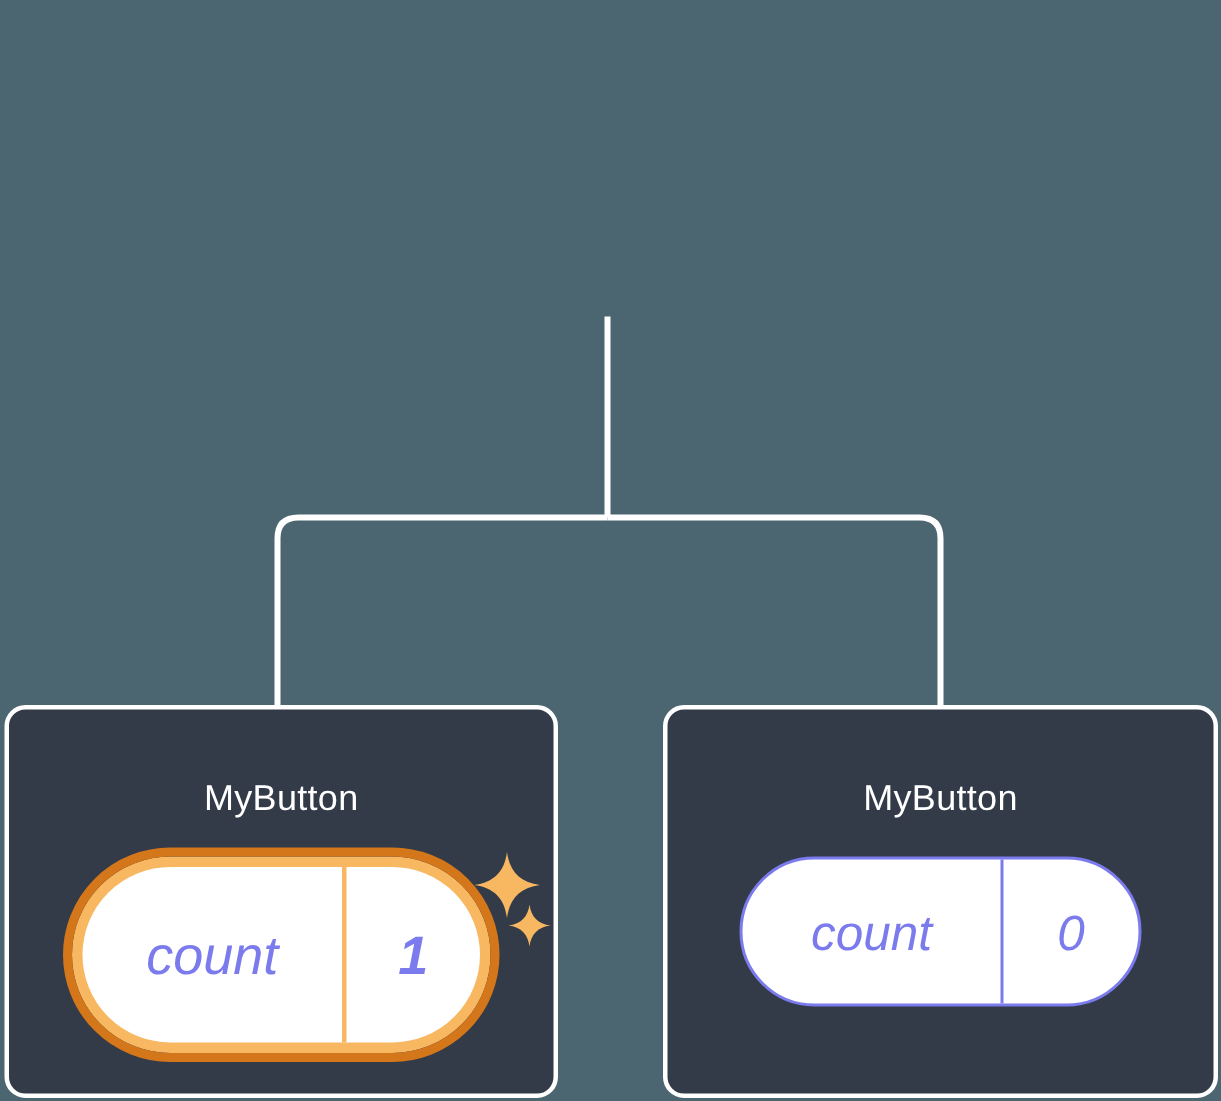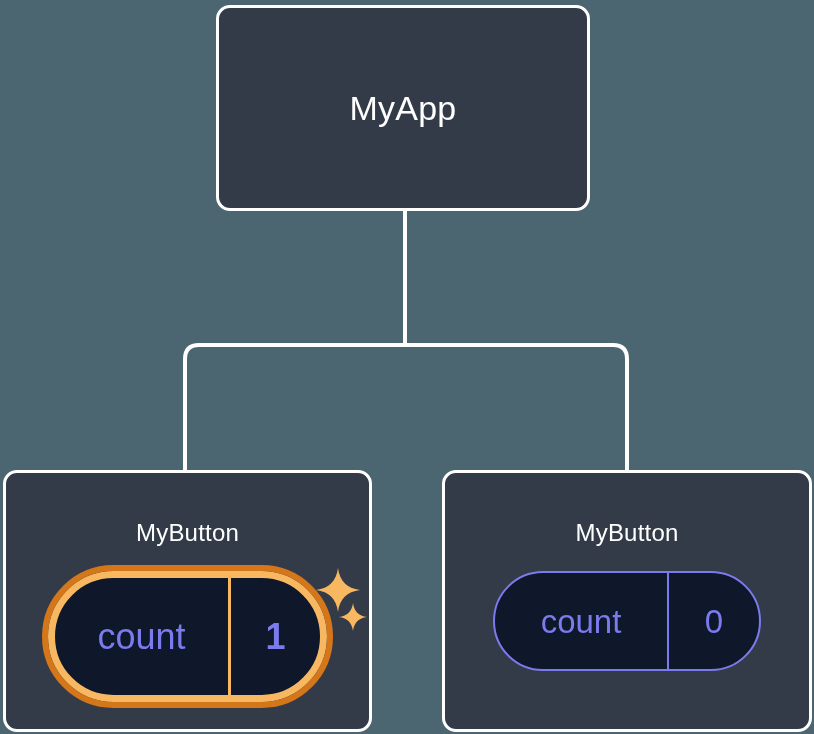--- a/index.html
+++ b/index.html
@@ -75,21 +75,22 @@
 
   
   .pill-wrap {
     position: relative;
     margin-top: 26px;
   }
   .pill {
     box-sizing: border-box;
     display: flex;
     align-items: stretch;
-    background: #0f172a;
+    background: #ffffff;
+    font-style: italic;
   }
 
   
   .pill-plain {
     width: 268px;
     height: 100px;
     border: 2px solid #7b7bee;
     border-radius: 50px;
   }
   .pill-plain .pill-key {
@@ -159,23 +160,20 @@
 
   <svg id="connectors" viewBox="0 0 814 734" width="814" height="734" aria-hidden="true">
 
     <path d="M 405 211 L 405 345" fill="none" stroke="#ffffff" stroke-width="4"></path>
 
     <path d="M 405 345 L 613 345 Q 627 345 627 359 L 627 470" fill="none" stroke="#ffffff" stroke-width="4"></path>
 
     <path d="M 405 345 L 199 345 Q 185 345 185 359 L 185 470" fill="none" stroke="#ffffff" stroke-width="4"></path>
   </svg>
 
-  <div class="node node-root">
-    <div class="node-title">MyApp</div>
-  </div>
 
   <div class="node node-child-left">
     <div class="node-title">MyButton</div>
 
     <div class="pill-wrap">
       <div class="pill pill-highlight">
         <div class="pill-key">count</div>
         <div class="pill-val">1</div>
       </div>
 

